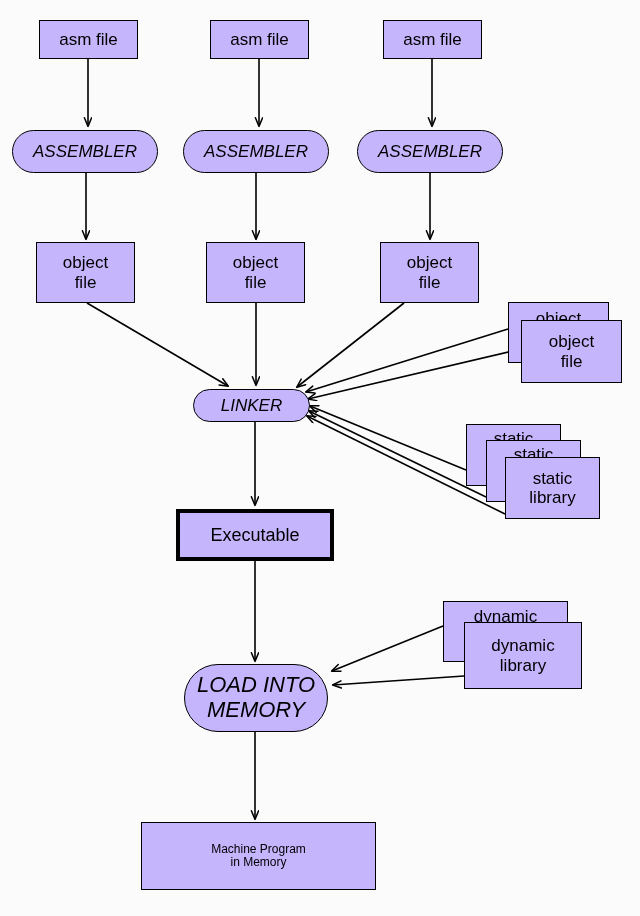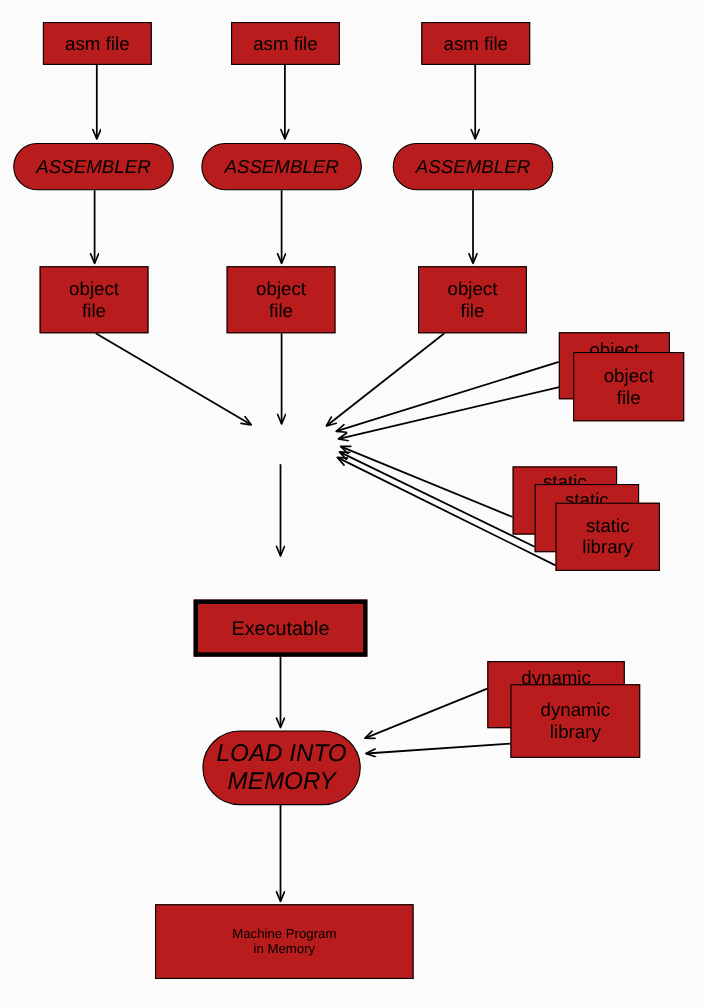--- a/index.html
+++ b/index.html
@@ -23,33 +23,33 @@
     position: absolute;
     left: 0;
     top: 0;
     width: 640px;
     height: 916px;
     pointer-events: none;
   }
   .node {
     position: absolute;
     box-sizing: border-box;
-    background: #b91c1c;
+    background: #c4b5fd;
     border: 1.6px solid #000000;
     display: flex;
     align-items: center;
     justify-content: center;
     text-align: center;
     line-height: 1.12;
     z-index: 5;
     white-space: pre-line;
   }
   .rect { border-radius: 0; }
   .pill { border-radius: 999px; font-style: italic; }
-  .thick { border-width: 4px; margin-top: 36px; }
+  .thick { border-width: 4px; }
   .stack-back { z-index: 3; }
   .stack-mid  { z-index: 4; }
   .stack-front{ z-index: 6; }
   .watermark {
     position: absolute;
     font-size: 14px;
     color: #4a4a4a;
     letter-spacing: 0.3px;
     z-index: 9;
     white-space: nowrap;
@@ -110,20 +110,21 @@
 file</div>
   <div class="node rect" style="left:206px;top:242px;width:99px;height:61px;font-size:17px;">object
 file</div>
   <div class="node rect" style="left:380px;top:242px;width:99px;height:61px;font-size:17px;">object
 file</div>
 
   <div class="node rect stack-back" style="left:508px;top:302px;width:101px;height:61px;font-size:17px;align-items:flex-start;padding-top:6px;">object</div>
   <div class="node rect stack-front" style="left:521px;top:320px;width:101px;height:63px;font-size:17px;">object
 file</div>
 
+  <div class="node pill" style="left:193px;top:389px;width:117px;height:33px;font-size:17px;">LINKER</div>
 
   <div class="node rect stack-back" style="left:466px;top:424px;width:95px;height:62px;font-size:17px;align-items:flex-start;padding-top:4px;">static
 l</div>
   <div class="node rect stack-mid" style="left:486px;top:440px;width:95px;height:62px;font-size:17px;align-items:flex-start;padding-top:4px;">static
 l</div>
   <div class="node rect stack-front" style="left:505px;top:457px;width:95px;height:62px;font-size:17px;">static
 library</div>
 
   <div class="node rect thick" style="left:176px;top:509px;width:158px;height:52px;font-size:18px;">Executable</div>
 

